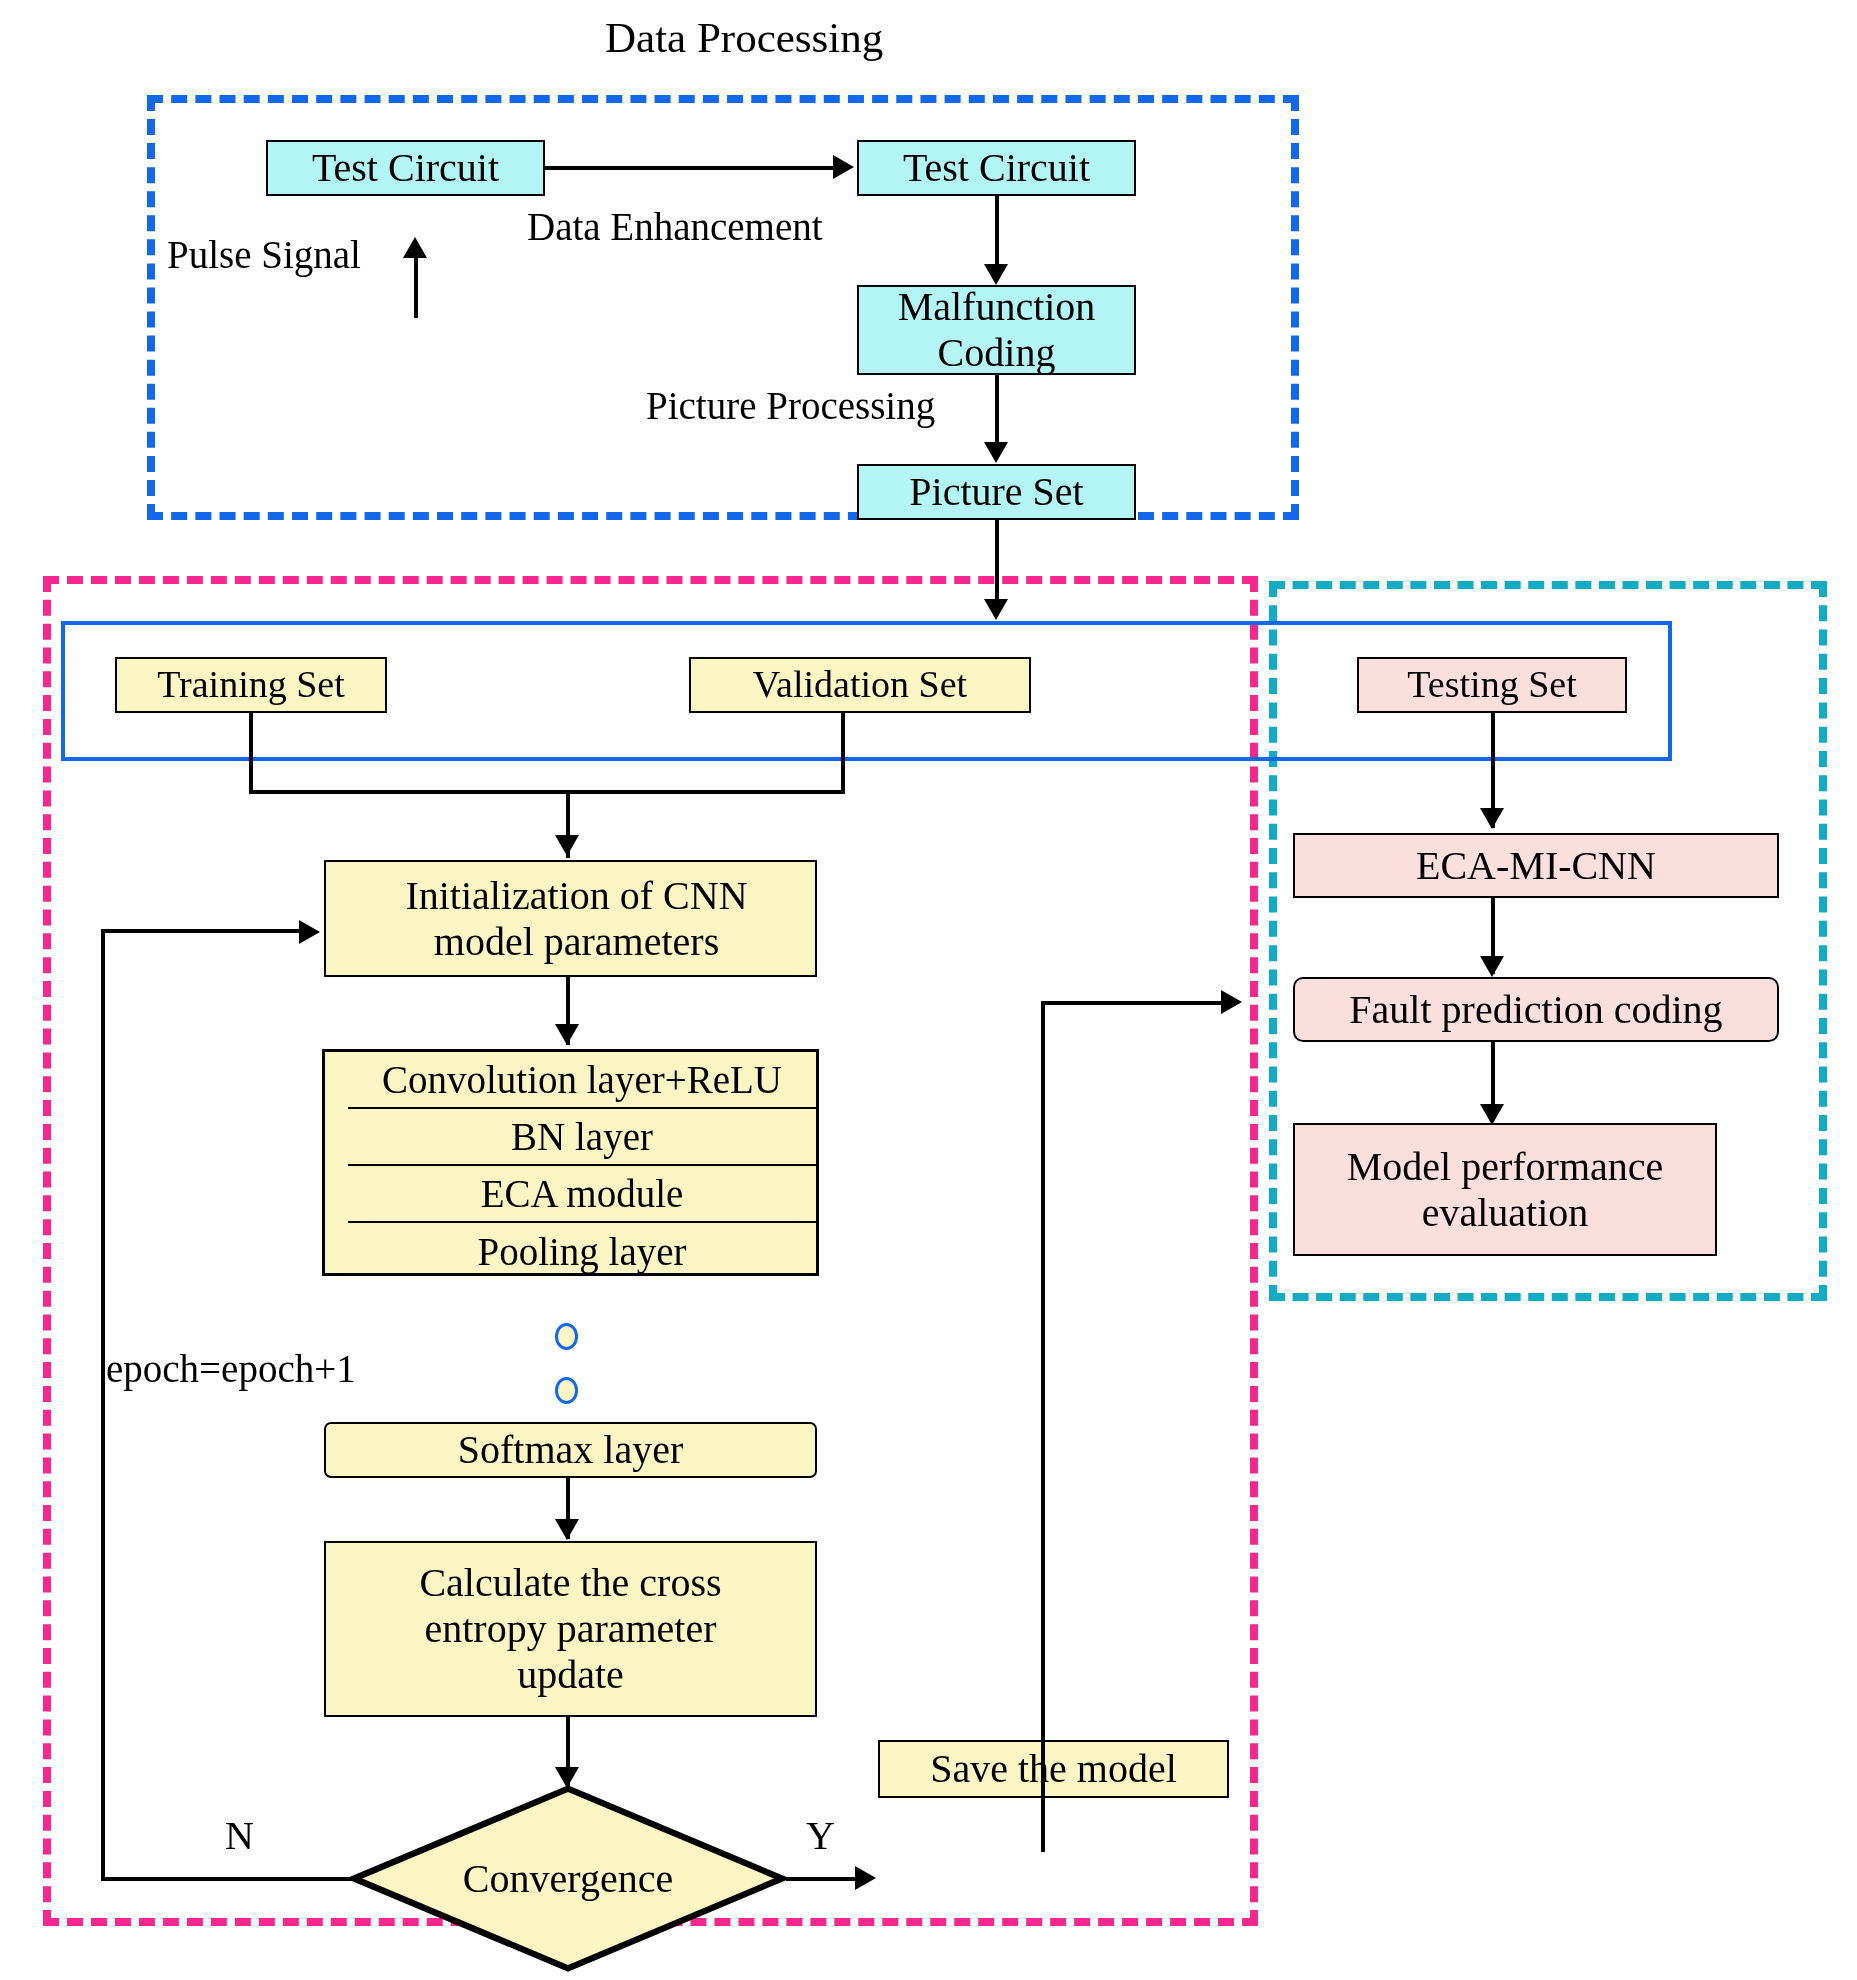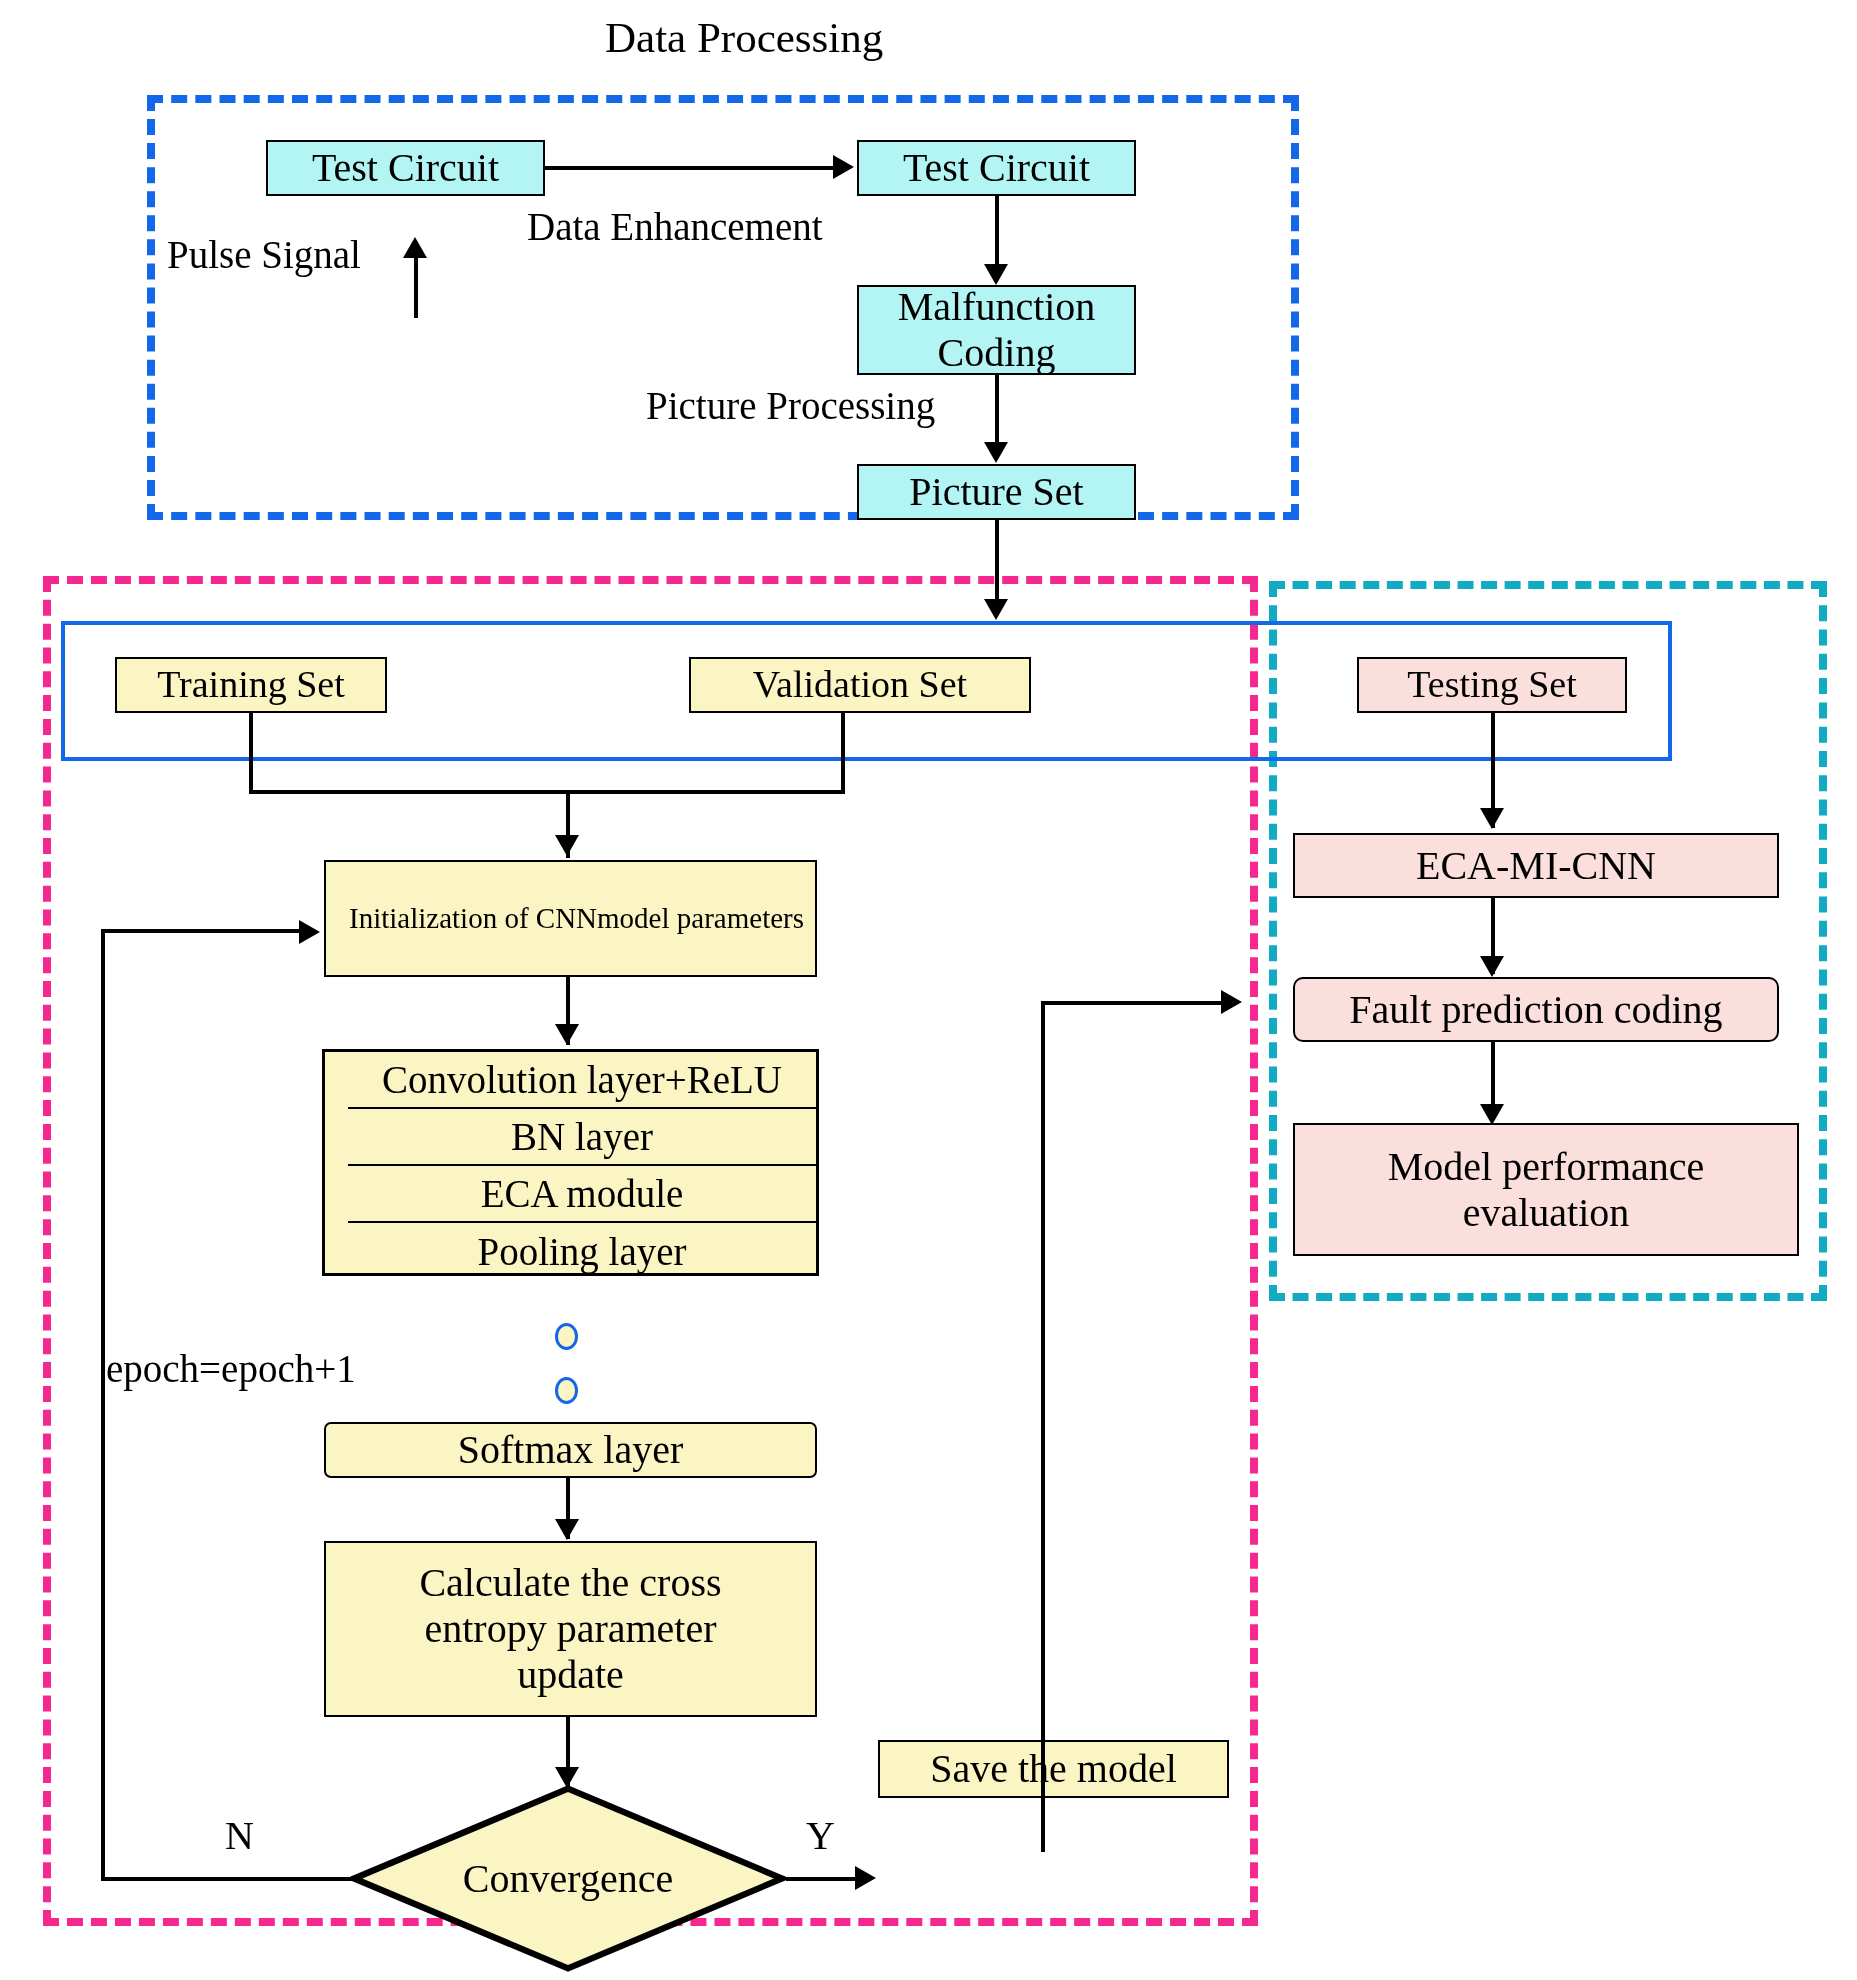--- a/index.html
+++ b/index.html
@@ -135,21 +135,21 @@
   <div class="node yellowbox" style="left:689px;top:657px;width:342px;height:56px;font-size:38px;">Validation Set</div>
 
   <div class="node pinkbox" style="left:1357px;top:657px;width:270px;height:56px;font-size:38px;">Testing Set</div>
 
   <div class="ln vl" style="left:249px;top:713px;height:81px;"></div>
   <div class="ln vl" style="left:841px;top:713px;height:81px;"></div>
   <div class="ln hl" style="left:249px;top:790px;width:595px;"></div>
   <div class="ln vl" style="left:566px;top:790px;height:68px;"></div>
   <div class="arrowdown" style="left:555px;top:835px;"></div>
 
-  <div class="node yellowbox" style="left:324px;top:860px;width:493px;height:117px;font-size:29px;flex-direction:row;padding-left:12px;">
+  <div class="node yellowbox" style="left:324px;top:860px;width:493px;height:117px;font-size:40px;flex-direction:column;padding-left:12px;">
     <span>Initialization of CNN</span>
     <span>model parameters</span>
   </div>
 
   <div class="ln vl" style="left:566px;top:977px;height:68px;"></div>
   <div class="arrowdown" style="left:555px;top:1024px;"></div>
 
   <div class="stack" style="left:322px;top:1049px;width:497px;height:227px;">
     <div class="row" style="height:57px;font-size:39px;">Convolution layer+ReLU</div>
     <div class="row" style="height:57px;font-size:39px;">BN layer</div>
@@ -205,19 +205,19 @@
   <div class="node pinkbox" style="left:1293px;top:833px;width:486px;height:65px;font-size:40px;">ECA-MI-CNN</div>
 
   <div class="ln vl" style="left:1491px;top:897px;height:77px;"></div>
   <div class="arrowdown" style="left:1480px;top:956px;"></div>
 
   <div class="node pinkbox" style="left:1293px;top:977px;width:486px;height:65px;font-size:40px;border-radius:10px;">Fault prediction coding</div>
 
   <div class="ln vl" style="left:1491px;top:1041px;height:79px;"></div>
   <div class="arrowdown" style="left:1480px;top:1104px;"></div>
 
-  <div class="node pinkbox" style="left:1293px;top:1123px;width:506px;height:133px;font-size:40px;flex-direction:column;">
+  <div class="node pinkbox" style="left:1293px;top:1123px;width:424px;height:133px;font-size:40px;flex-direction:column;">
     <span>Model performance</span>
     <span>evaluation</span>
   </div>
 
 </div>
 
 
 </body></html>

